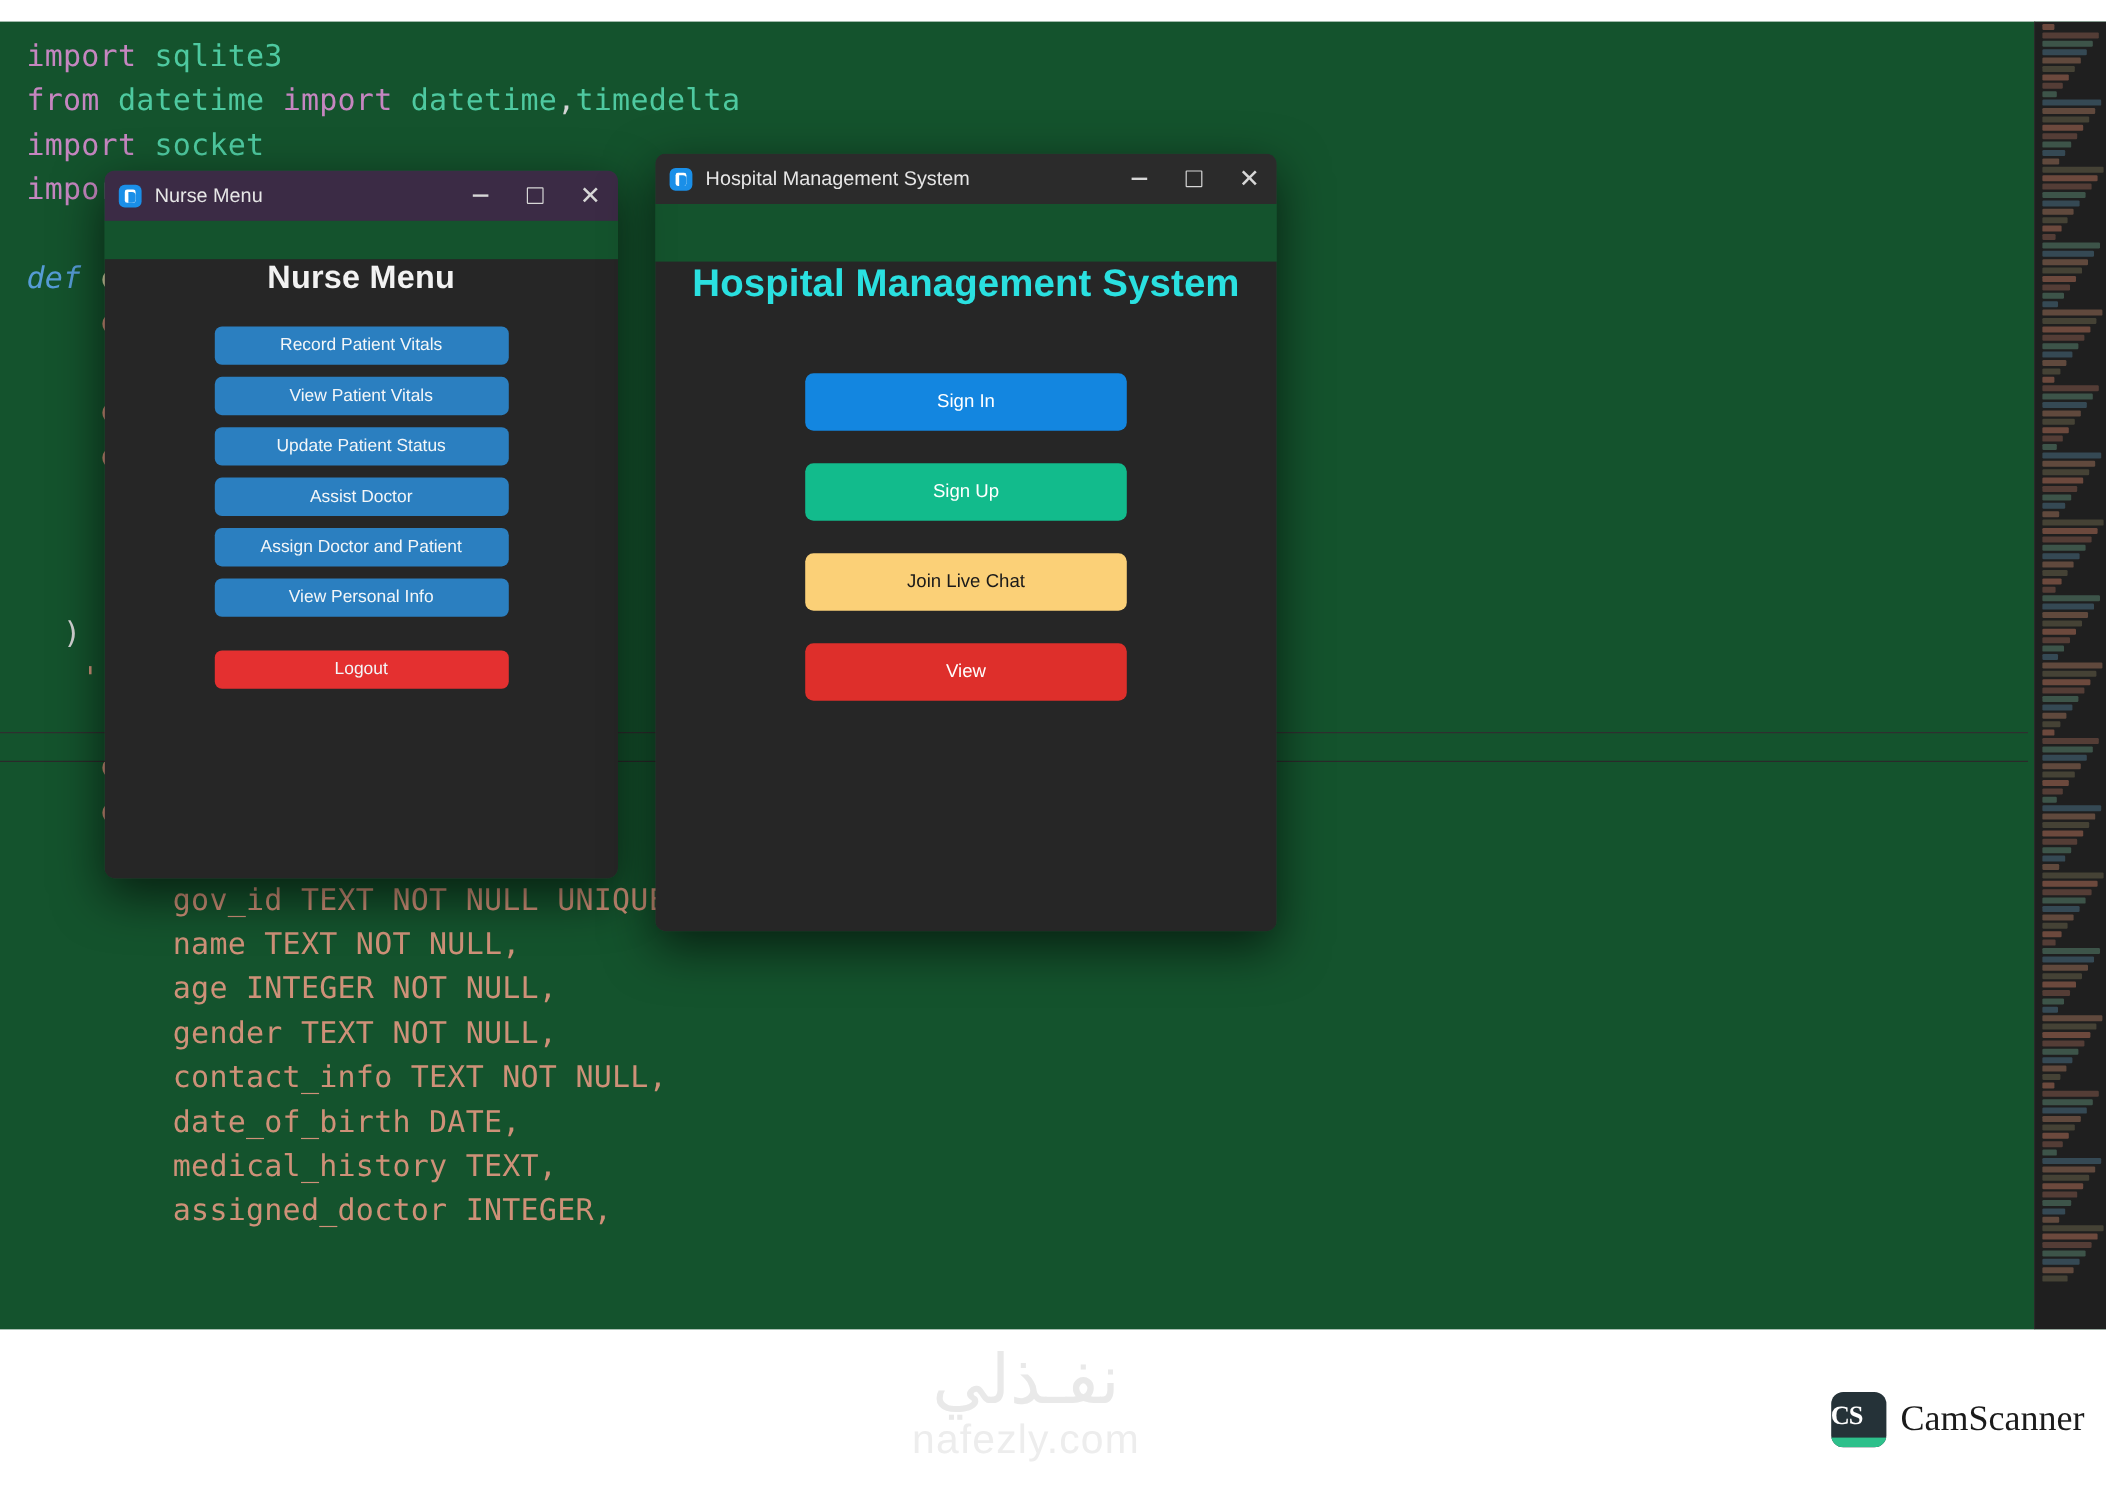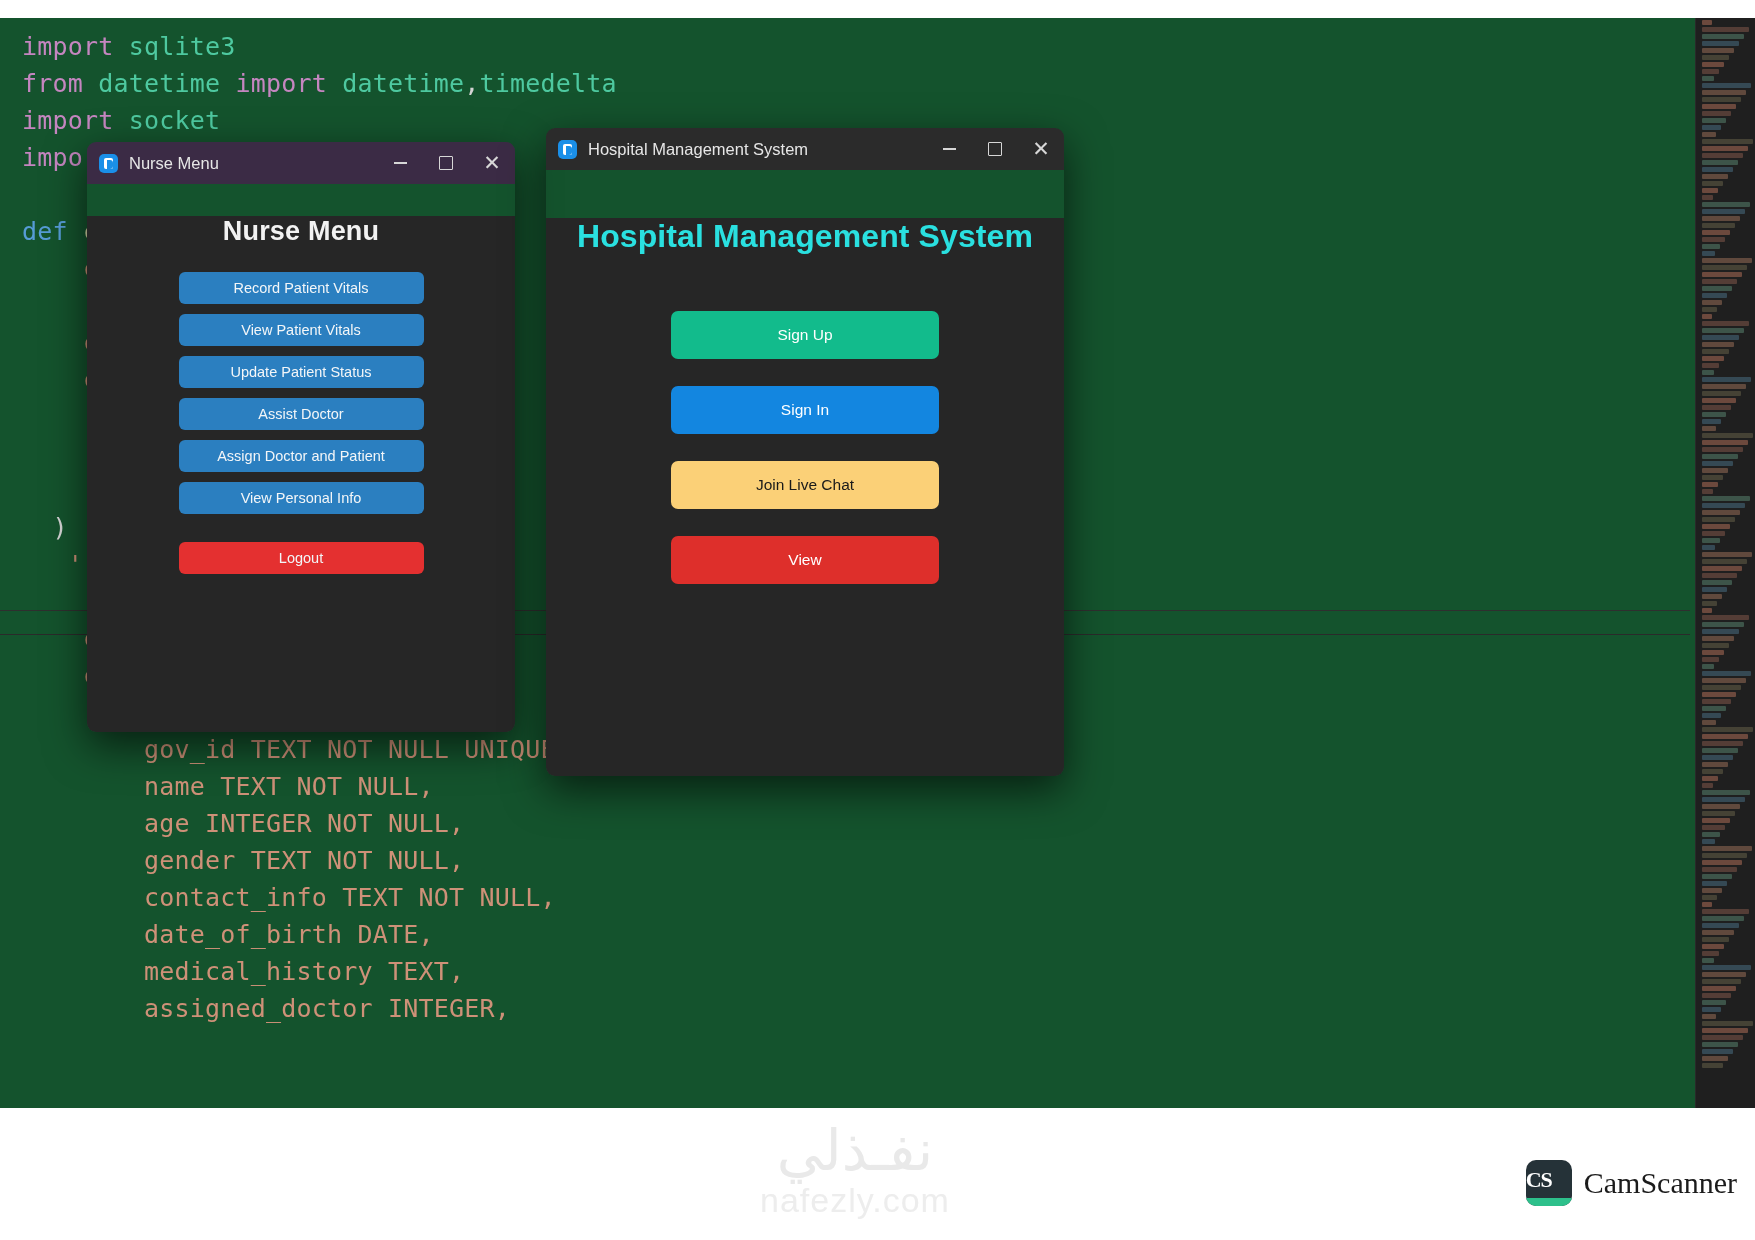--- a/index.html
+++ b/index.html
@@ -42,21 +42,21 @@
     font-size: 25px;
     line-height: 37px;
     white-space: pre;
     letter-spacing: 0.2px;
   }
 
   .ln { display: block; height: 37px; }
   .tok-kw   { color: #c586c0; }
   .tok-mod  { color: #4ec9a0; }
   .tok-fn   { color: #dcdcaa; }
-  .tok-def  { color: #569cd6; }
+  .tok-def  { color: #569cd6; font-style: italic; }
   .tok-str  { color: #ce9178; }
   .tok-pun  { color: #d4d4d4; }
   .tok-plain{ color: #d4d4d4; }
 
   
   .indent-guide {
     position: absolute;
     left: 88px;
     top: 250px;
     width: 1px;
@@ -526,22 +526,22 @@
       <div class="win-title">Hospital Management System</div>
       <div class="win-controls">
         <div class="wc wc-min"></div>
         <div class="wc wc-max"></div>
         <div class="wc wc-close">✕</div>
       </div>
     </div>
     <div class="win-body">
       <div class="hms-heading">Hospital Management System</div>
       <div class="hms-btns" id="hms-btns">
+          <button class="hbtn signin" style="background: rgb(19, 134, 224);">Sign In</button>
           <button class="hbtn signup" style="background: rgb(18, 187, 140);">Sign Up</button>
-          <button class="hbtn signin" style="background: rgb(19, 134, 224);">Sign In</button>
           <button class="hbtn livechat" style="background: rgb(251, 208, 119);">Join Live Chat</button>
           <button class="hbtn exit" style="background: rgb(222, 47, 43);">View</button>
         </div>
     </div>
   </div>
 
   <div class="footer"></div>
 
   <div class="watermark">
     <div class="wm-ar">نفـذلي</div>

